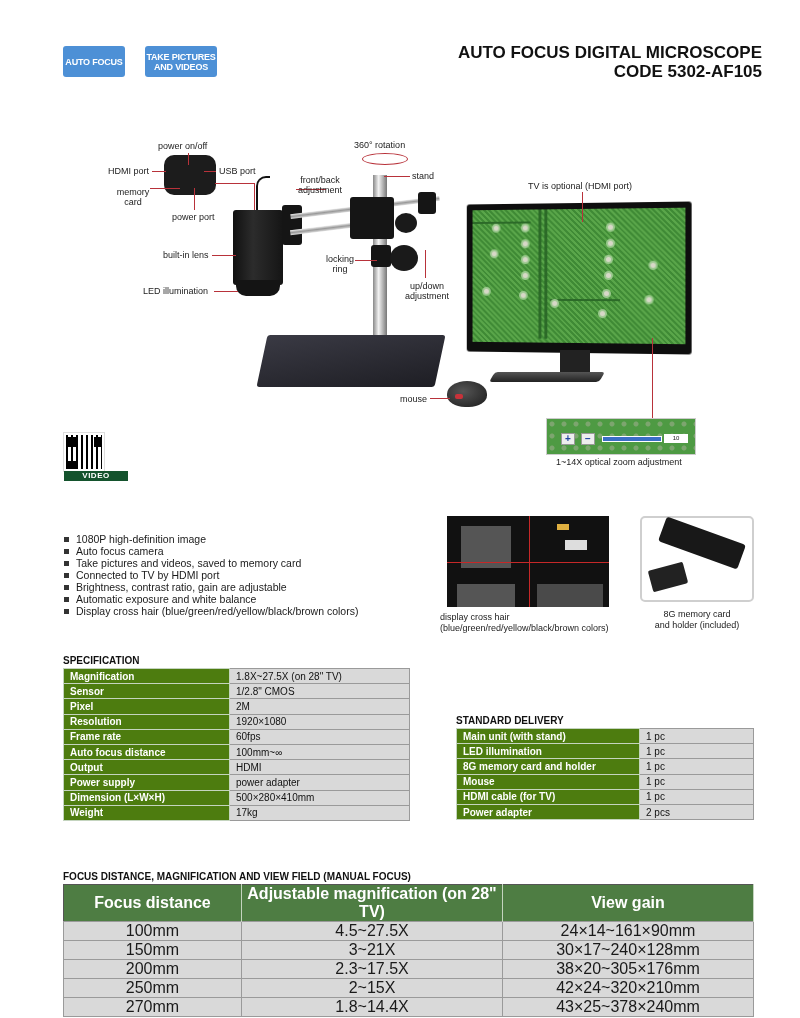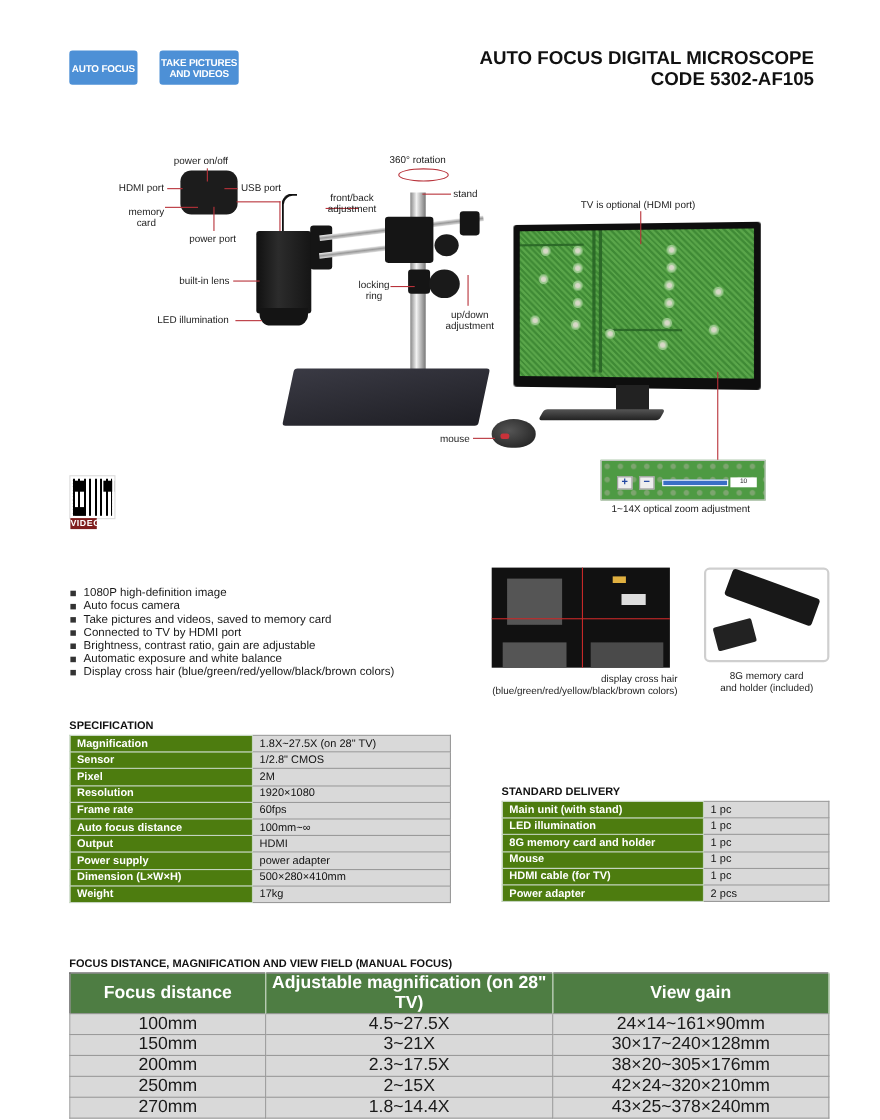--- a/index.html
+++ b/index.html
@@ -7,21 +7,21 @@
     body { position: relative; font-family: "Liberation Sans", sans-serif; color: #1a1a1a; }
 
     .tag-btn {
       position: absolute; background: #4d90d6; color: #fff; font-weight: bold;
       font-size: 9px; text-align: center; border-radius: 3px; display: flex;
       align-items: center; justify-content: center; line-height: 10px; letter-spacing: -0.2px;
     }
     #btn-autofocus { left: 63px; top: 46px; width: 62px; height: 31px; }
     #btn-takepics { left: 145px; top: 46px; width: 72px; height: 31px; flex-direction: column; }
 
-    .title-block { position: absolute; right: 60px; top: 43px; text-align: right; font-weight: bold; font-size: 17px; line-height: 19px; color: #111; }
+    .title-block { position: absolute; right: 38px; top: 43px; text-align: right; font-weight: bold; font-size: 17px; line-height: 19px; color: #111; }
     .lbl { position: absolute; font-size: 9px; color: #222; white-space: nowrap; line-height: 10px; }
     .lbl.c { text-align: center; }
     .leader { position: absolute; background: #b8323a; }
 
     .back-panel { position: absolute; left: 164px; top: 155px; width: 52px; height: 40px; background: #1c1c1c; border-radius: 10px; }
     .camera { position: absolute; left: 233px; top: 210px; width: 50px; height: 75px; background: linear-gradient(90deg,#101010,#2c2c2c 40%,#151515); border-radius: 3px; }
     .camera-ring { position: absolute; left: 236px; top: 280px; width: 44px; height: 16px; background: #141414; border-radius: 0 0 10px 10px; }
     .cam-cable { position: absolute; left: 256px; top: 176px; width: 14px; height: 36px; border: 2px solid #111; border-right: none; border-bottom: none; border-radius: 10px 0 0 0; }
     .rail { position: absolute; height: 5px; background: linear-gradient(180deg,#eee,#999,#ddd); }
     .block { position: absolute; background: #151515; border-radius: 3px; }
@@ -46,38 +46,38 @@
     .zs-val { position: absolute; left: 117px; top: 15px; width: 24px; height: 9px; background: #fff; font-size: 6px; text-align: center; line-height: 9px; }
 
     .qr { position: absolute; left: 64px; top: 433px; width: 40px; height: 38px;
       background:
         linear-gradient(#000,#000) 2px 2px/10px 10px no-repeat,
         linear-gradient(#000,#000) 28px 2px/10px 10px no-repeat,
         linear-gradient(#000,#000) 2px 26px/10px 10px no-repeat,
         repeating-linear-gradient(90deg,#000 0 2px,#fff 2px 5px),
         repeating-linear-gradient(0deg,#fff 0 2px,#000 2px 3px);
       background-blend-mode: normal; border: 2px solid #fff; outline: 1px solid #ddd; }
-    .qr-label { position: absolute; left: 64px; top: 471px; width: 24px; height: 10px; background: #7f1d1d; color: #fff; font-size: 8px; font-weight: bold; text-align: left; line-height: 10px; letter-spacing: 0.5px; }
+    .qr-label { position: absolute; left: 64px; top: 471px; width: 64px; height: 10px; background: #14532d; color: #fff; font-size: 8px; font-weight: bold; text-align: center; line-height: 10px; letter-spacing: 0.5px; }
 
     
     .features { position: absolute; left: 64px; top: 533px; list-style: none; }
     .features li { font-size: 10.5px; line-height: 12px; color: #1a1a1a; padding-left: 12px; position: relative; }
     .features li::before { content: ""; position: absolute; left: 0; top: 4px; width: 5px; height: 5px; background: #333; }
 
     .pcb-photo { position: absolute; left: 447px; top: 516px; width: 162px; height: 91px;
       background:
         linear-gradient(#c62828,#c62828) 0 46px/162px 1px no-repeat,
         linear-gradient(#c62828,#c62828) 82px 0/1px 91px no-repeat,
         linear-gradient(#555,#555) 14px 10px/50px 42px no-repeat,
         linear-gradient(#555,#555) 10px 68px/58px 23px no-repeat,
         linear-gradient(#4a4a4a,#4a4a4a) 90px 68px/66px 23px no-repeat,
         linear-gradient(#ddd,#ddd) 118px 24px/22px 10px no-repeat,
         linear-gradient(#e0b040,#e0b040) 110px 8px/12px 6px no-repeat,
         #111; }
-    .pcb-caption { position: absolute; left: 440px; top: 612px; width: 176px; font-size: 9px; line-height: 11px; text-align: right; color: #222; }
+    .pcb-caption { position: absolute; left: 440px; top: 612px; width: 176px; font-size: 9px; line-height: 11px; text-align: left; color: #222; }
 
     .card-photo { position: absolute; left: 640px; top: 516px; width: 114px; height: 86px; border: 2px solid #cfcfcf; border-radius: 5px; background: #fff; }
     .sd-holder { position: absolute; left: 660px; top: 530px; width: 84px; height: 26px; background: #181818; transform: rotate(20deg); border-radius: 3px; }
     .sd-card { position: absolute; left: 650px; top: 566px; width: 36px; height: 22px; background: #222; transform: rotate(-15deg); border-radius: 2px; }
     .card-caption { position: absolute; left: 630px; top: 609px; width: 134px; font-size: 9px; line-height: 11px; text-align: center; color: #222; }
 
     
     .sec-title { position: absolute; font-size: 10px; font-weight: bold; color: #111; }
     table.tbl { position: absolute; border-collapse: collapse; font-size: 10px; }
     table.tbl td { height: 15.2px; padding: 0 6px; border: 1px solid #9a9a9a; }

